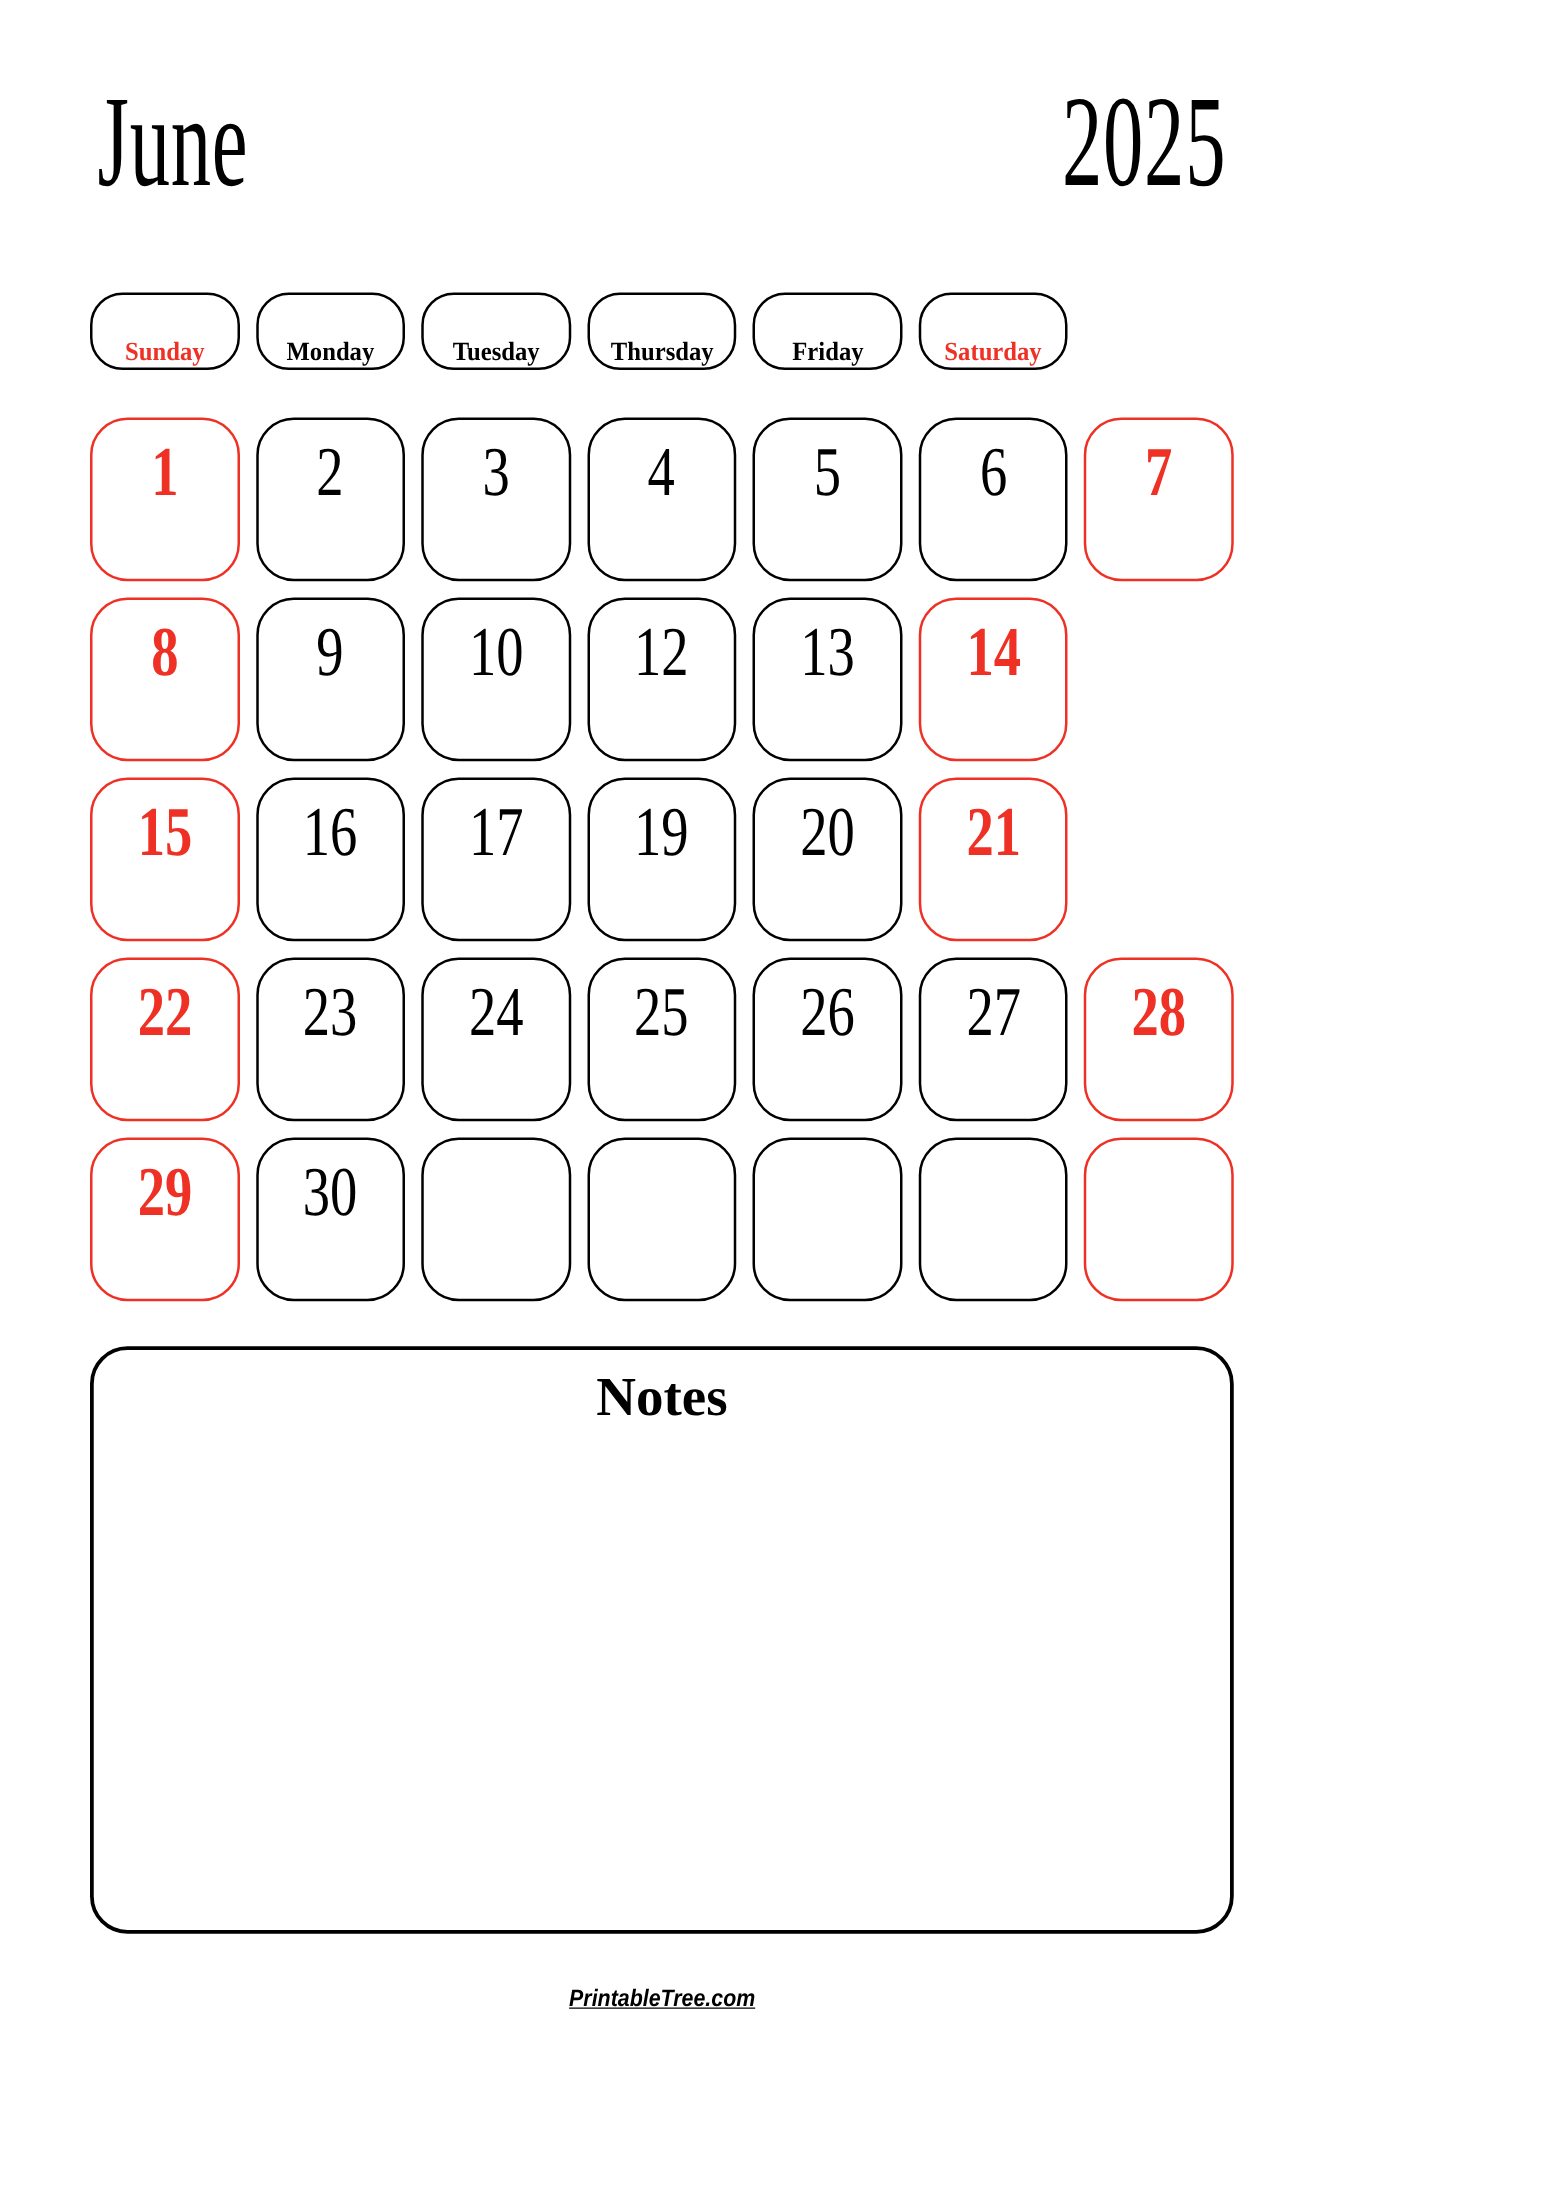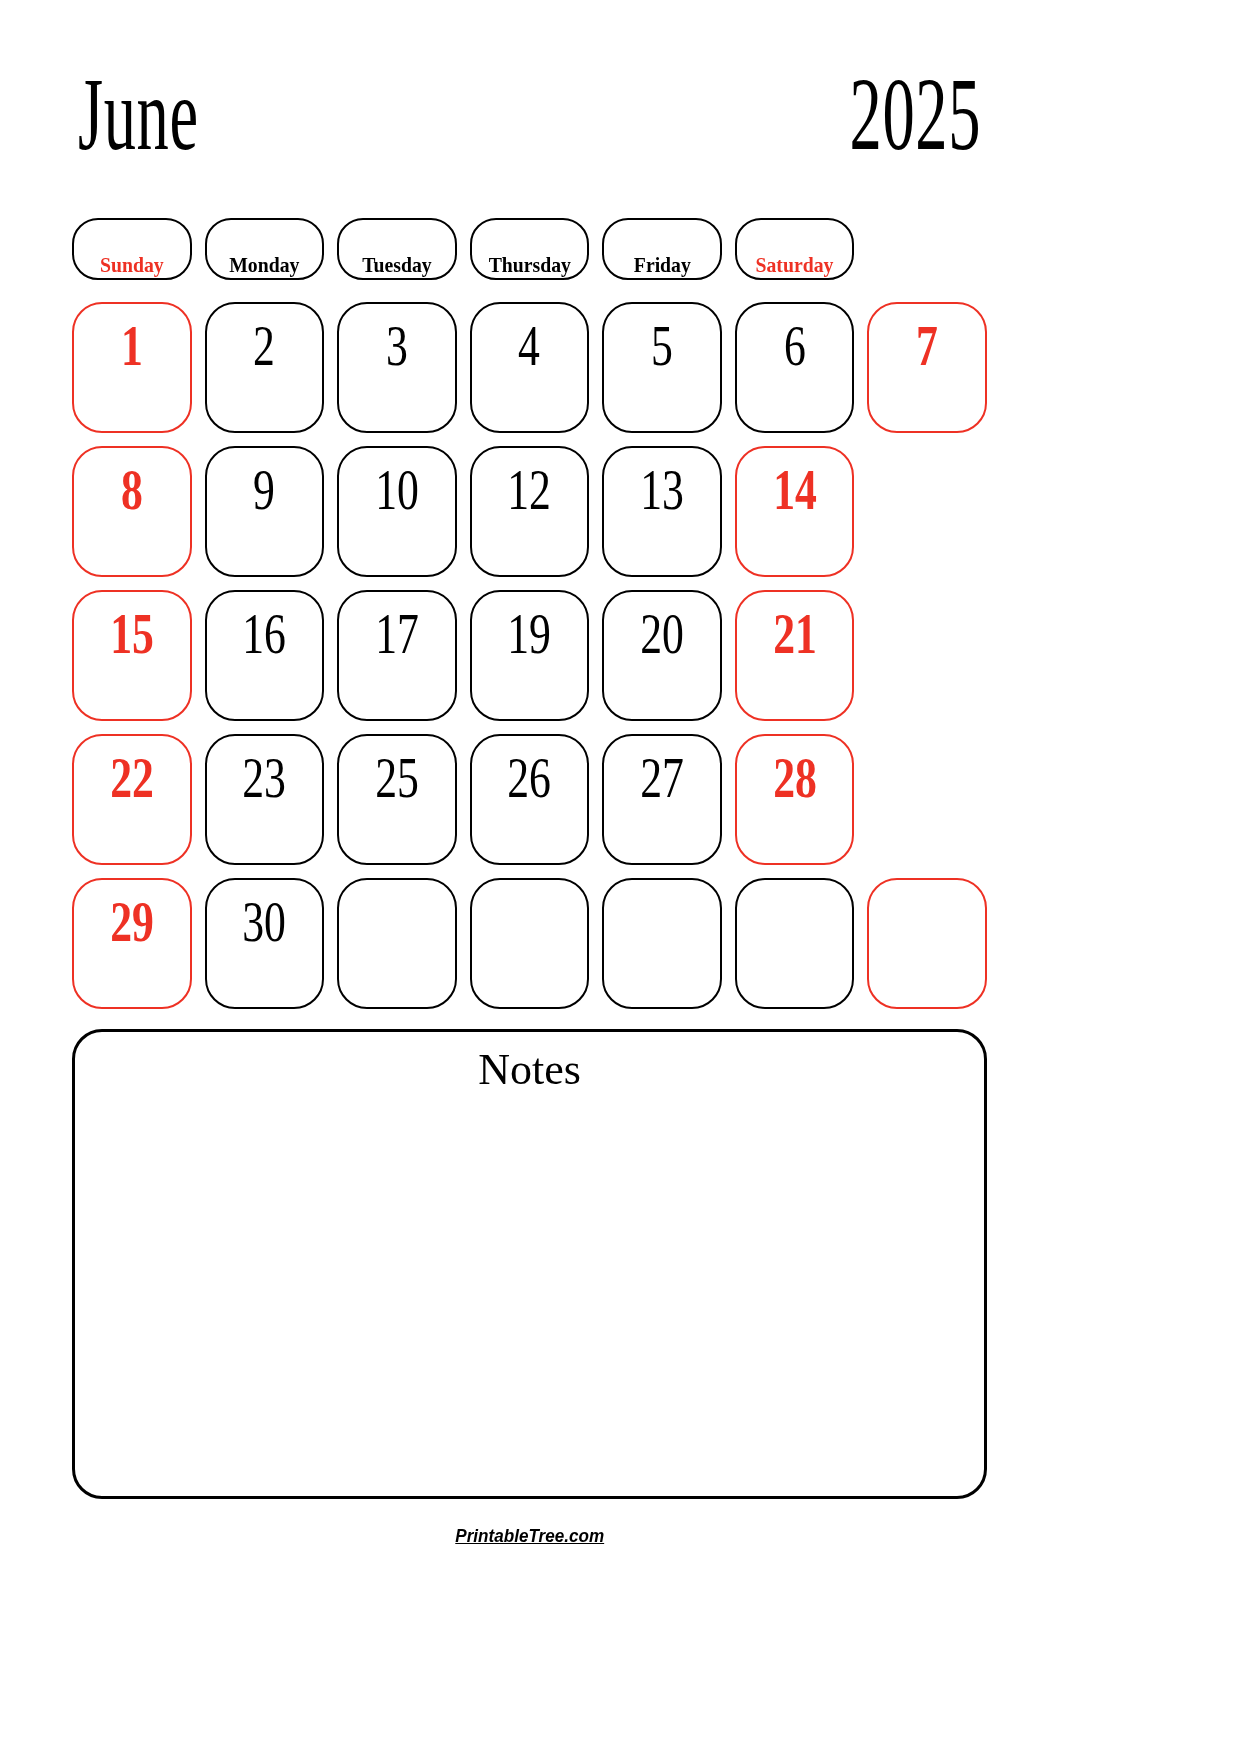--- a/index.html
+++ b/index.html
@@ -15,20 +15,21 @@
     position: relative;
     overflow: hidden;
   }
 
   .page {
     width: 1059px;
     height: 1755px;
     padding: 62px 72px 16px 72px;
     display: flex;
     flex-direction: column;
+    gap: 16px;
   }
 
   
   .title-row {
     display: flex;
     justify-content: space-between;
     align-items: baseline;
     height: 130px;
     padding: 0 6px;
   }
@@ -117,21 +118,21 @@
     display: flex;
     flex-direction: column;
     align-items: center;
     padding-top: 16px;
   }
 
   .notes-title {
     font-family: "Liberation Serif", "DejaVu Serif", serif;
     font-size: 44px;
     line-height: 1;
-    font-weight: 400;
+    font-weight: 700;
     color: #000000;
   }
 
   .notes-area {
     flex: 1;
     width: 100%;
   }
 
   
   .footer {
@@ -246,20 +247,23 @@
         </div>
       </div>
       <div class="grid-row">
         <div class="day-cell weekend">
           <span class="day-num">22</span>
         </div>
         <div class="day-cell">
           <span class="day-num">23</span>
         </div>
         <div class="day-cell">
+          <span class="day-num">24</span>
+        </div>
+        <div class="day-cell">
           <span class="day-num">25</span>
         </div>
         <div class="day-cell">
           <span class="day-num">26</span>
         </div>
         <div class="day-cell">
           <span class="day-num">27</span>
         </div>
         <div class="day-cell weekend">
           <span class="day-num">28</span>

